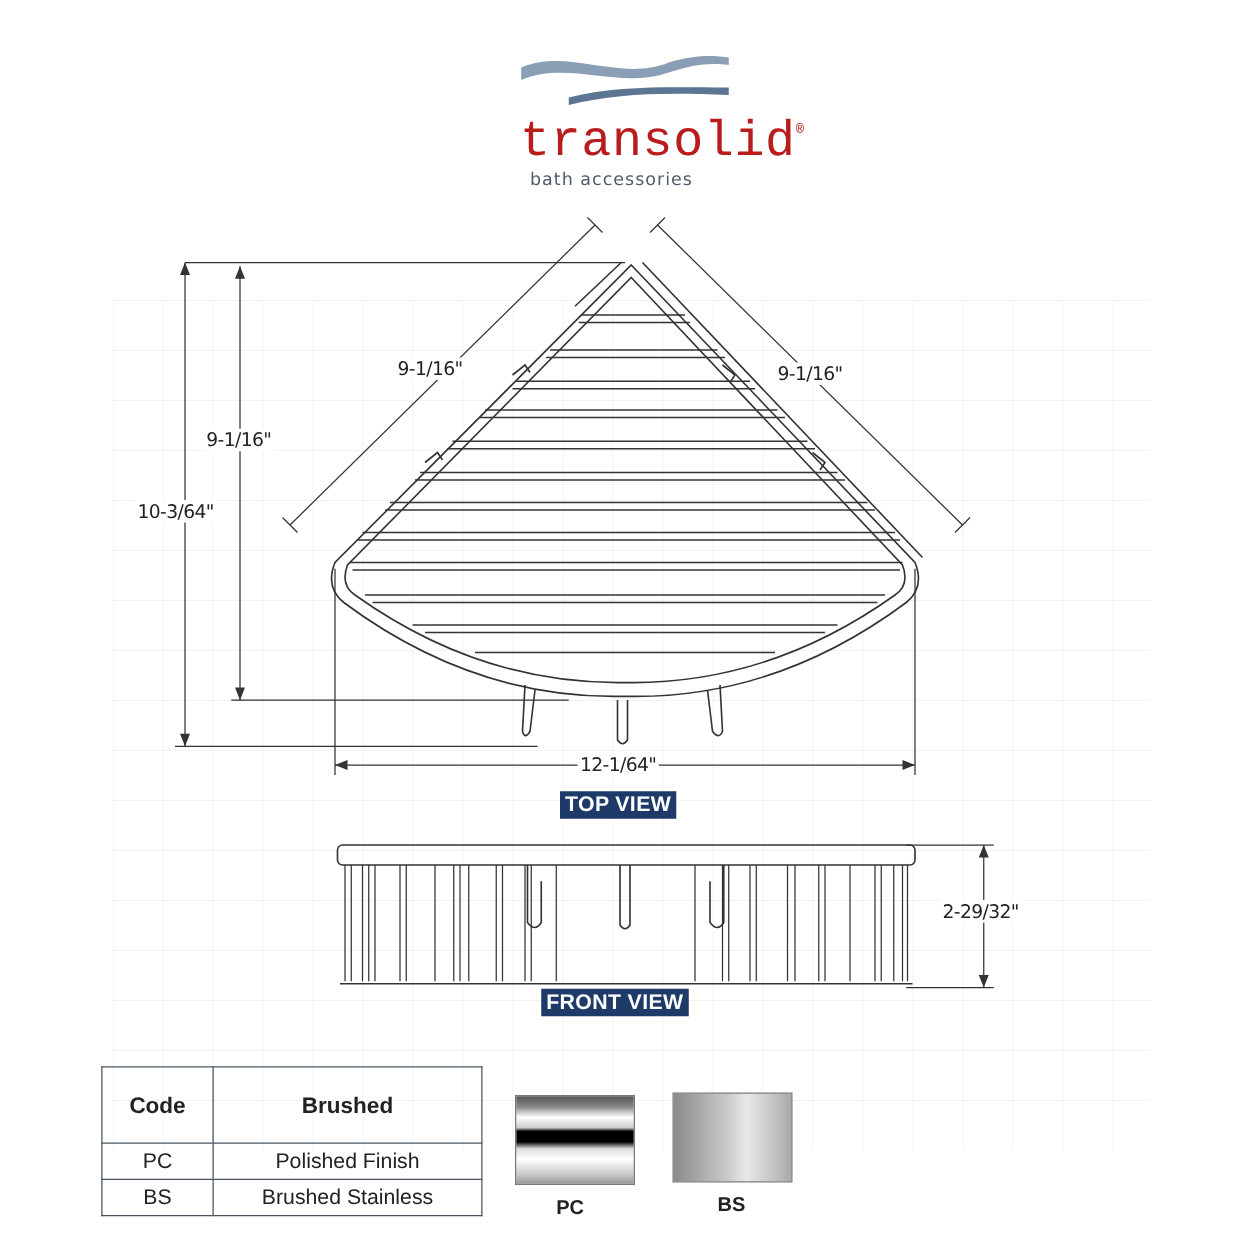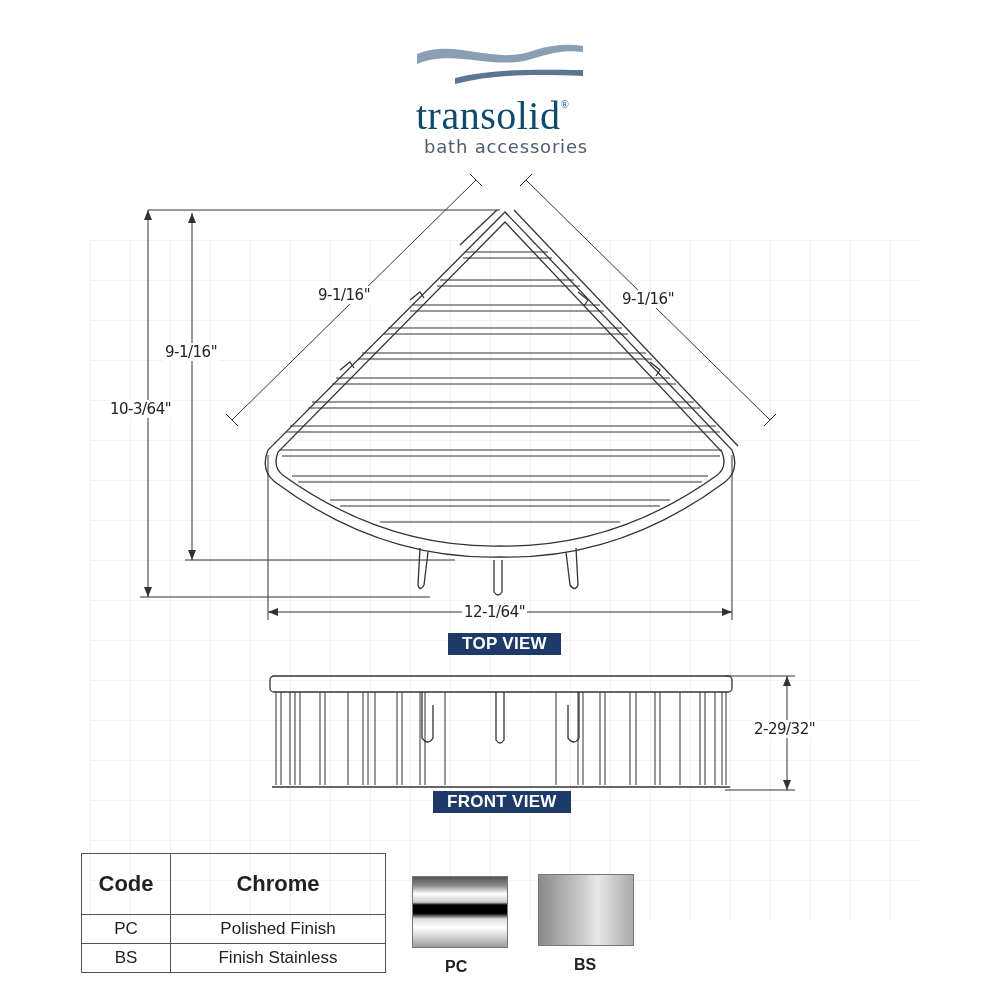--- a/index.html
+++ b/index.html
@@ -1,28 +1,28 @@
 <!DOCTYPE html>
 <html><head>
 <meta charset="utf-8">
 <style>
   html,body{margin:0;padding:0;background:#fff;}
   body{width:1000px;height:1000px;position:relative;overflow:hidden;font-family:"Liberation Sans",sans-serif;}
   .grid{position:absolute;left:90px;top:240px;width:830px;height:680px;
     background-image:linear-gradient(#f1f3f5 1px,transparent 1px),linear-gradient(90deg,#f1f3f5 1px,transparent 1px);
     background-size:40px 40px;}
-  .brand{position:absolute;left:416px;top:92px;font-family:Liberation Serif, serif;font-size:40px;color:#0c4a6e;letter-spacing:0.5px;}
+  .brand{position:absolute;left:416px;top:92px;font-family:Liberation Mono, monospace;font-size:40px;color:#b91c1c;letter-spacing:0.5px;}
   .brand sup{font-size:11px;vertical-align:top;position:relative;top:6px;}
-  .tag{position:absolute;left:424px;top:136px;font-family:"DejaVu Sans",sans-serif;font-size:18px;color:#4d5d6e;letter-spacing:0.8px;}
+  .tag{position:absolute;left:424px;top:136px;font-family:"DejaVu Sans",sans-serif;font-size:14px;color:#4d5d6e;letter-spacing:0.8px;}
   svg.draw{position:absolute;left:0;top:0;}
   .dim{position:absolute;font-family:"DejaVu Sans",sans-serif;font-size:15px;color:#222;background:#fff;padding:0 2px;letter-spacing:-0.5px;}
-  .viewlabel{position:absolute;background:#1e3a68;color:#fff;font-weight:bold;font-size:17px;padding:1px 14px;letter-spacing:0.3px;}
+  .viewlabel{position:absolute;background:#1e3a68;color:#fff;font-weight:bold;font-size:17px;padding:1px 4px;letter-spacing:0.3px;}
   table.fin{position:absolute;left:81px;top:853px;border-collapse:collapse;border:1.5px solid #4a5560;}
   table.fin td,table.fin th{border:1.5px solid #4a5560;font-family:"Liberation Sans",sans-serif;color:#222;}
-  table.fin th{height:58px;font-size:22px;font-weight:bold;}
+  table.fin th{height:58px;font-size:18px;font-weight:bold;}
   table.fin td{height:26px;font-size:17px;text-align:center;}
   .sw{position:absolute;width:94px;height:70px;border:1px solid #777;}
   .swlbl{position:absolute;font-weight:bold;font-size:16px;color:#222;}
 </style>
 </head>
 <body>
 
 <div class="grid"></div>
 
 <div>
@@ -158,29 +158,29 @@
 <div class="dim" style="left:462px;top:603px">12-1/64"</div>
 <div class="dim" style="left:752px;top:720px">2-29/32"</div>
 
 <div class="viewlabel" style="left:448px;top:633px">TOP VIEW</div>
 <div class="viewlabel" style="left:433px;top:791px">FRONT VIEW</div>
 
 <table class="fin">
   <tbody>
       <tr>
     <th style="width:86px">Code</th>
-    <th style="width:212px">Chrome</th>
+    <th style="width:212px">Brushed</th>
   </tr>
   <tr>
     <td>PC</td>
     <td>Polished Finish</td>
   </tr>
   <tr>
     <td>BS</td>
-    <td>Finish Stainless</td>
+    <td>Brushed Stainless</td>
   </tr>
 </tbody>
   </table>
 
 <div class="sw" style="left:412px;top:876px;background:linear-gradient(#555 0%,#888 12%,#fff 24%,#ccc 36%,#000 40%,#000 52%,#ddd 60%,#fff 72%,#ccc 88%,#999 100%)"></div>
 <div class="sw" style="left:538px;top:874px;background:linear-gradient(90deg,#8a8a8a,#c9c9c9 45%,#e8e8e8 62%,#aaa 100%)"></div>
 <div class="swlbl" style="left:445px;top:958px">PC</div>
 <div class="swlbl" style="left:574px;top:956px">BS</div>
 
 </body></html>

